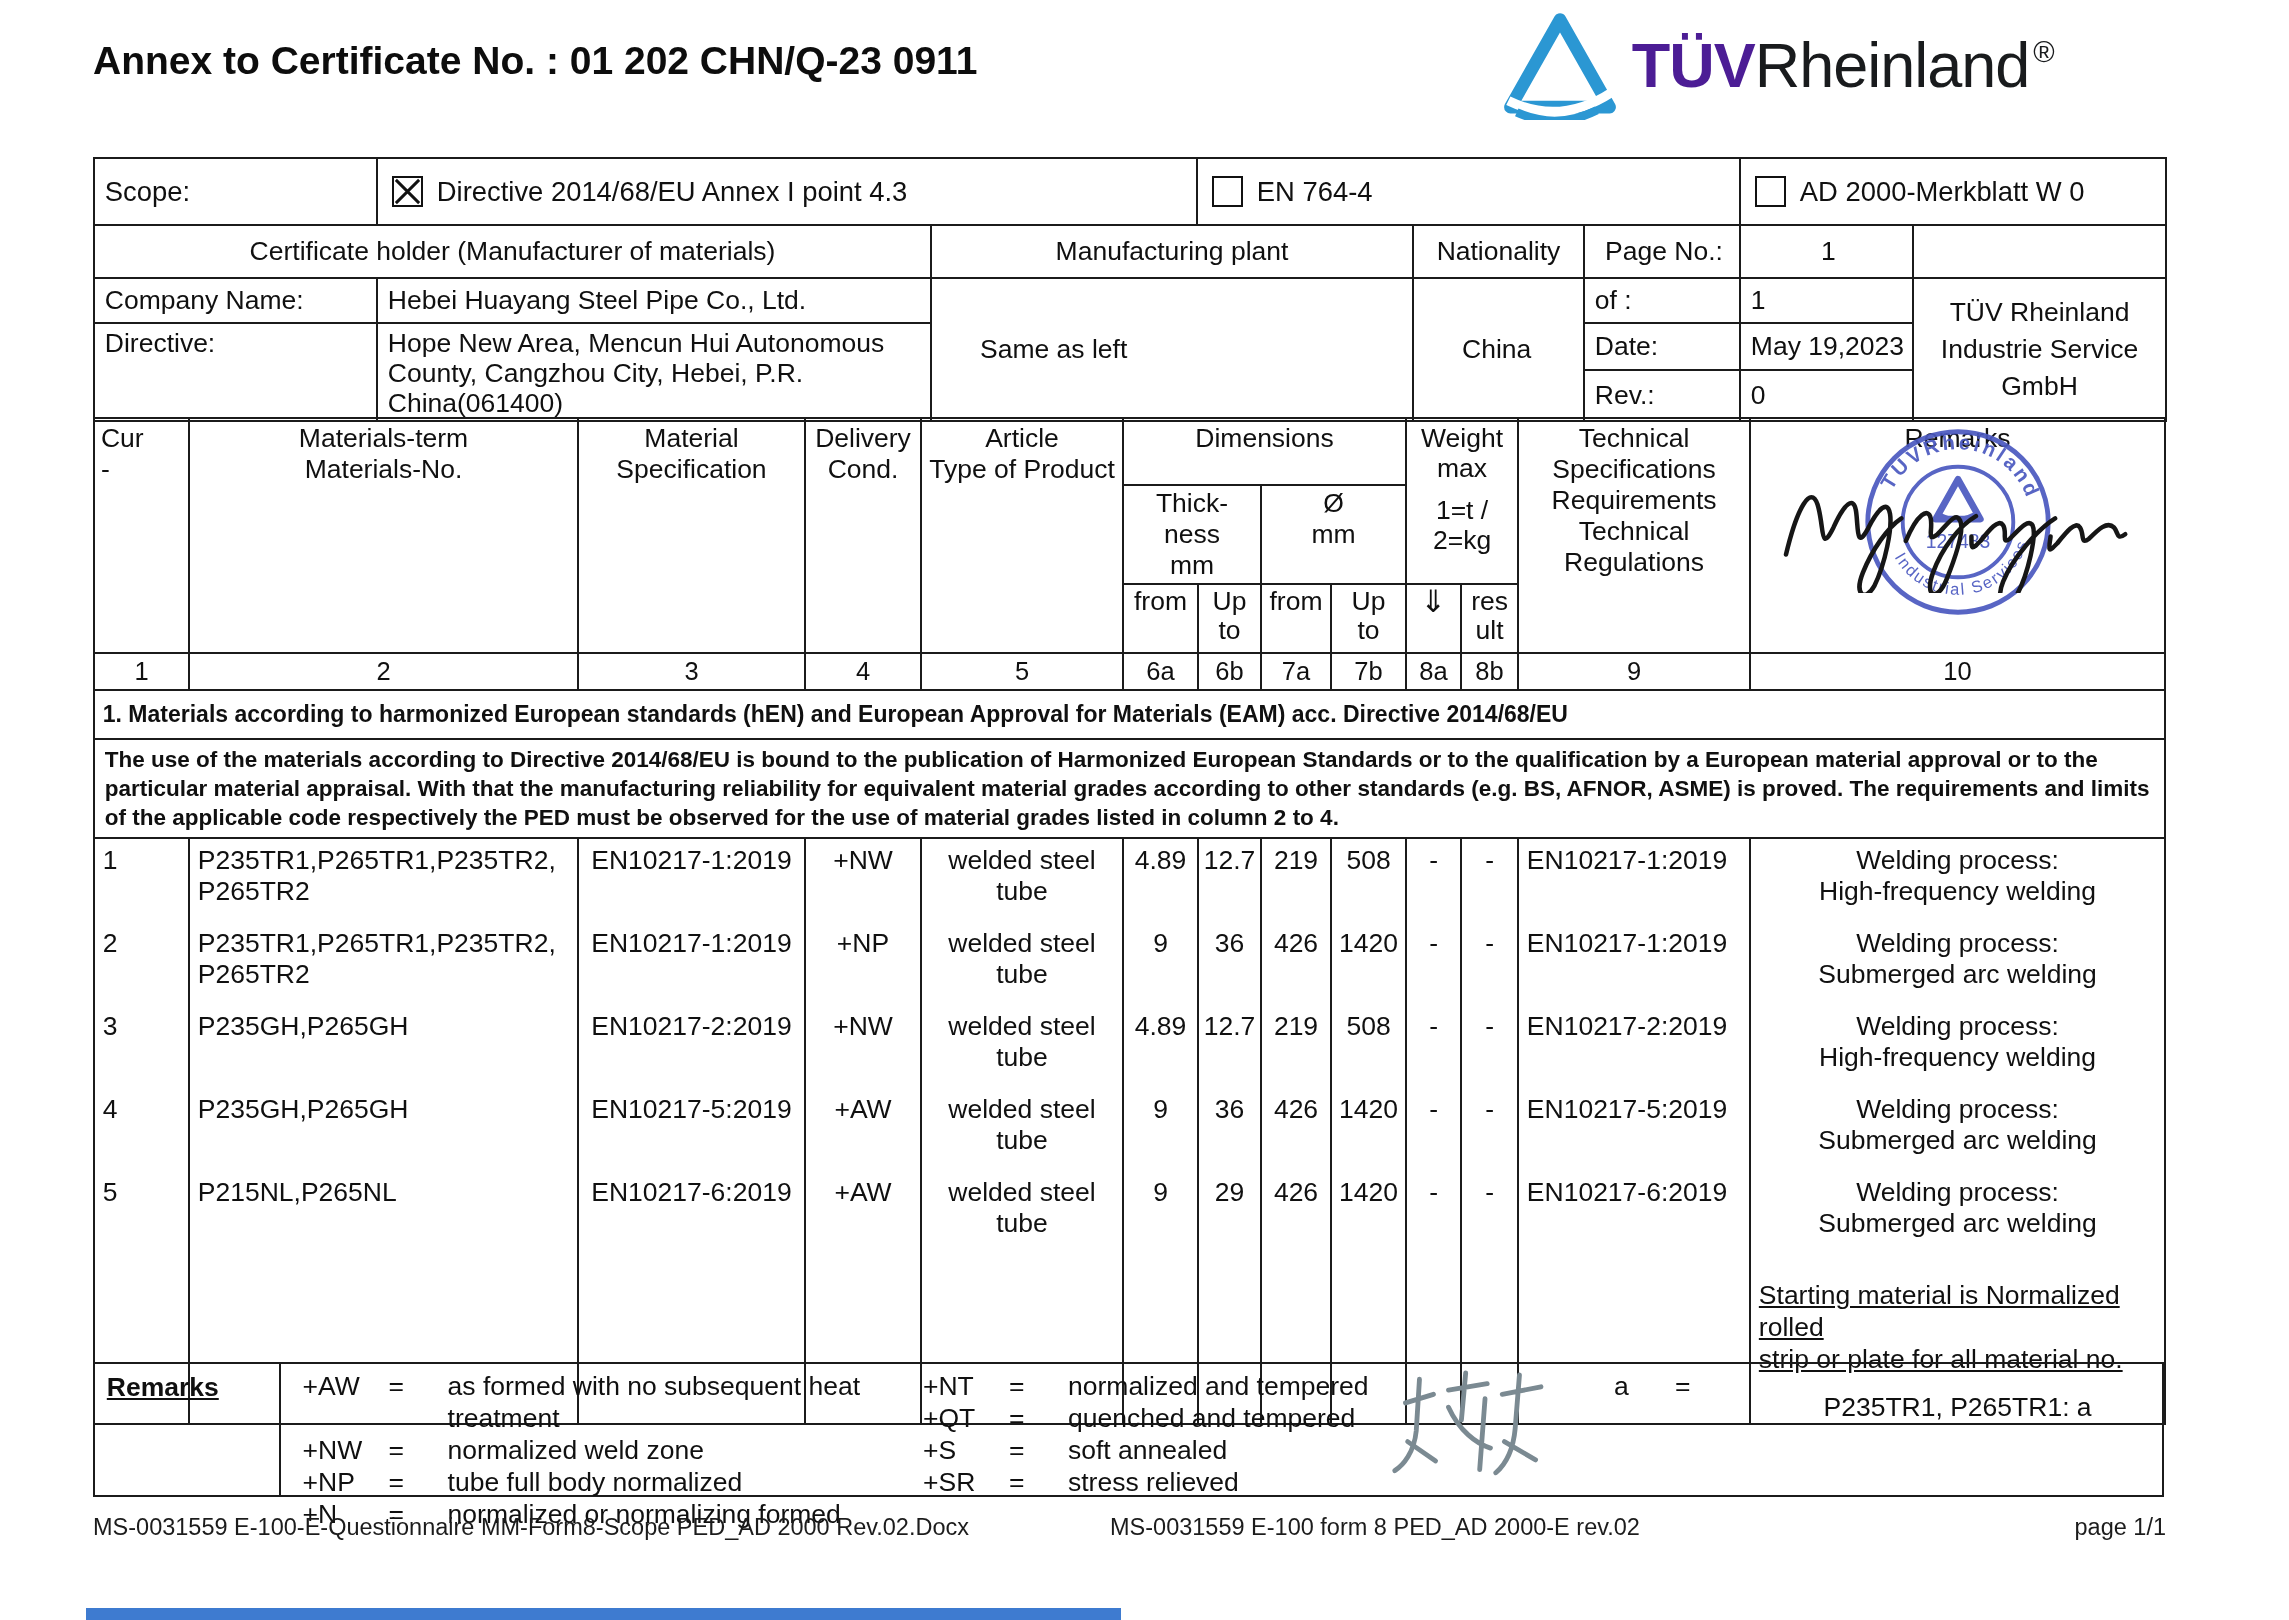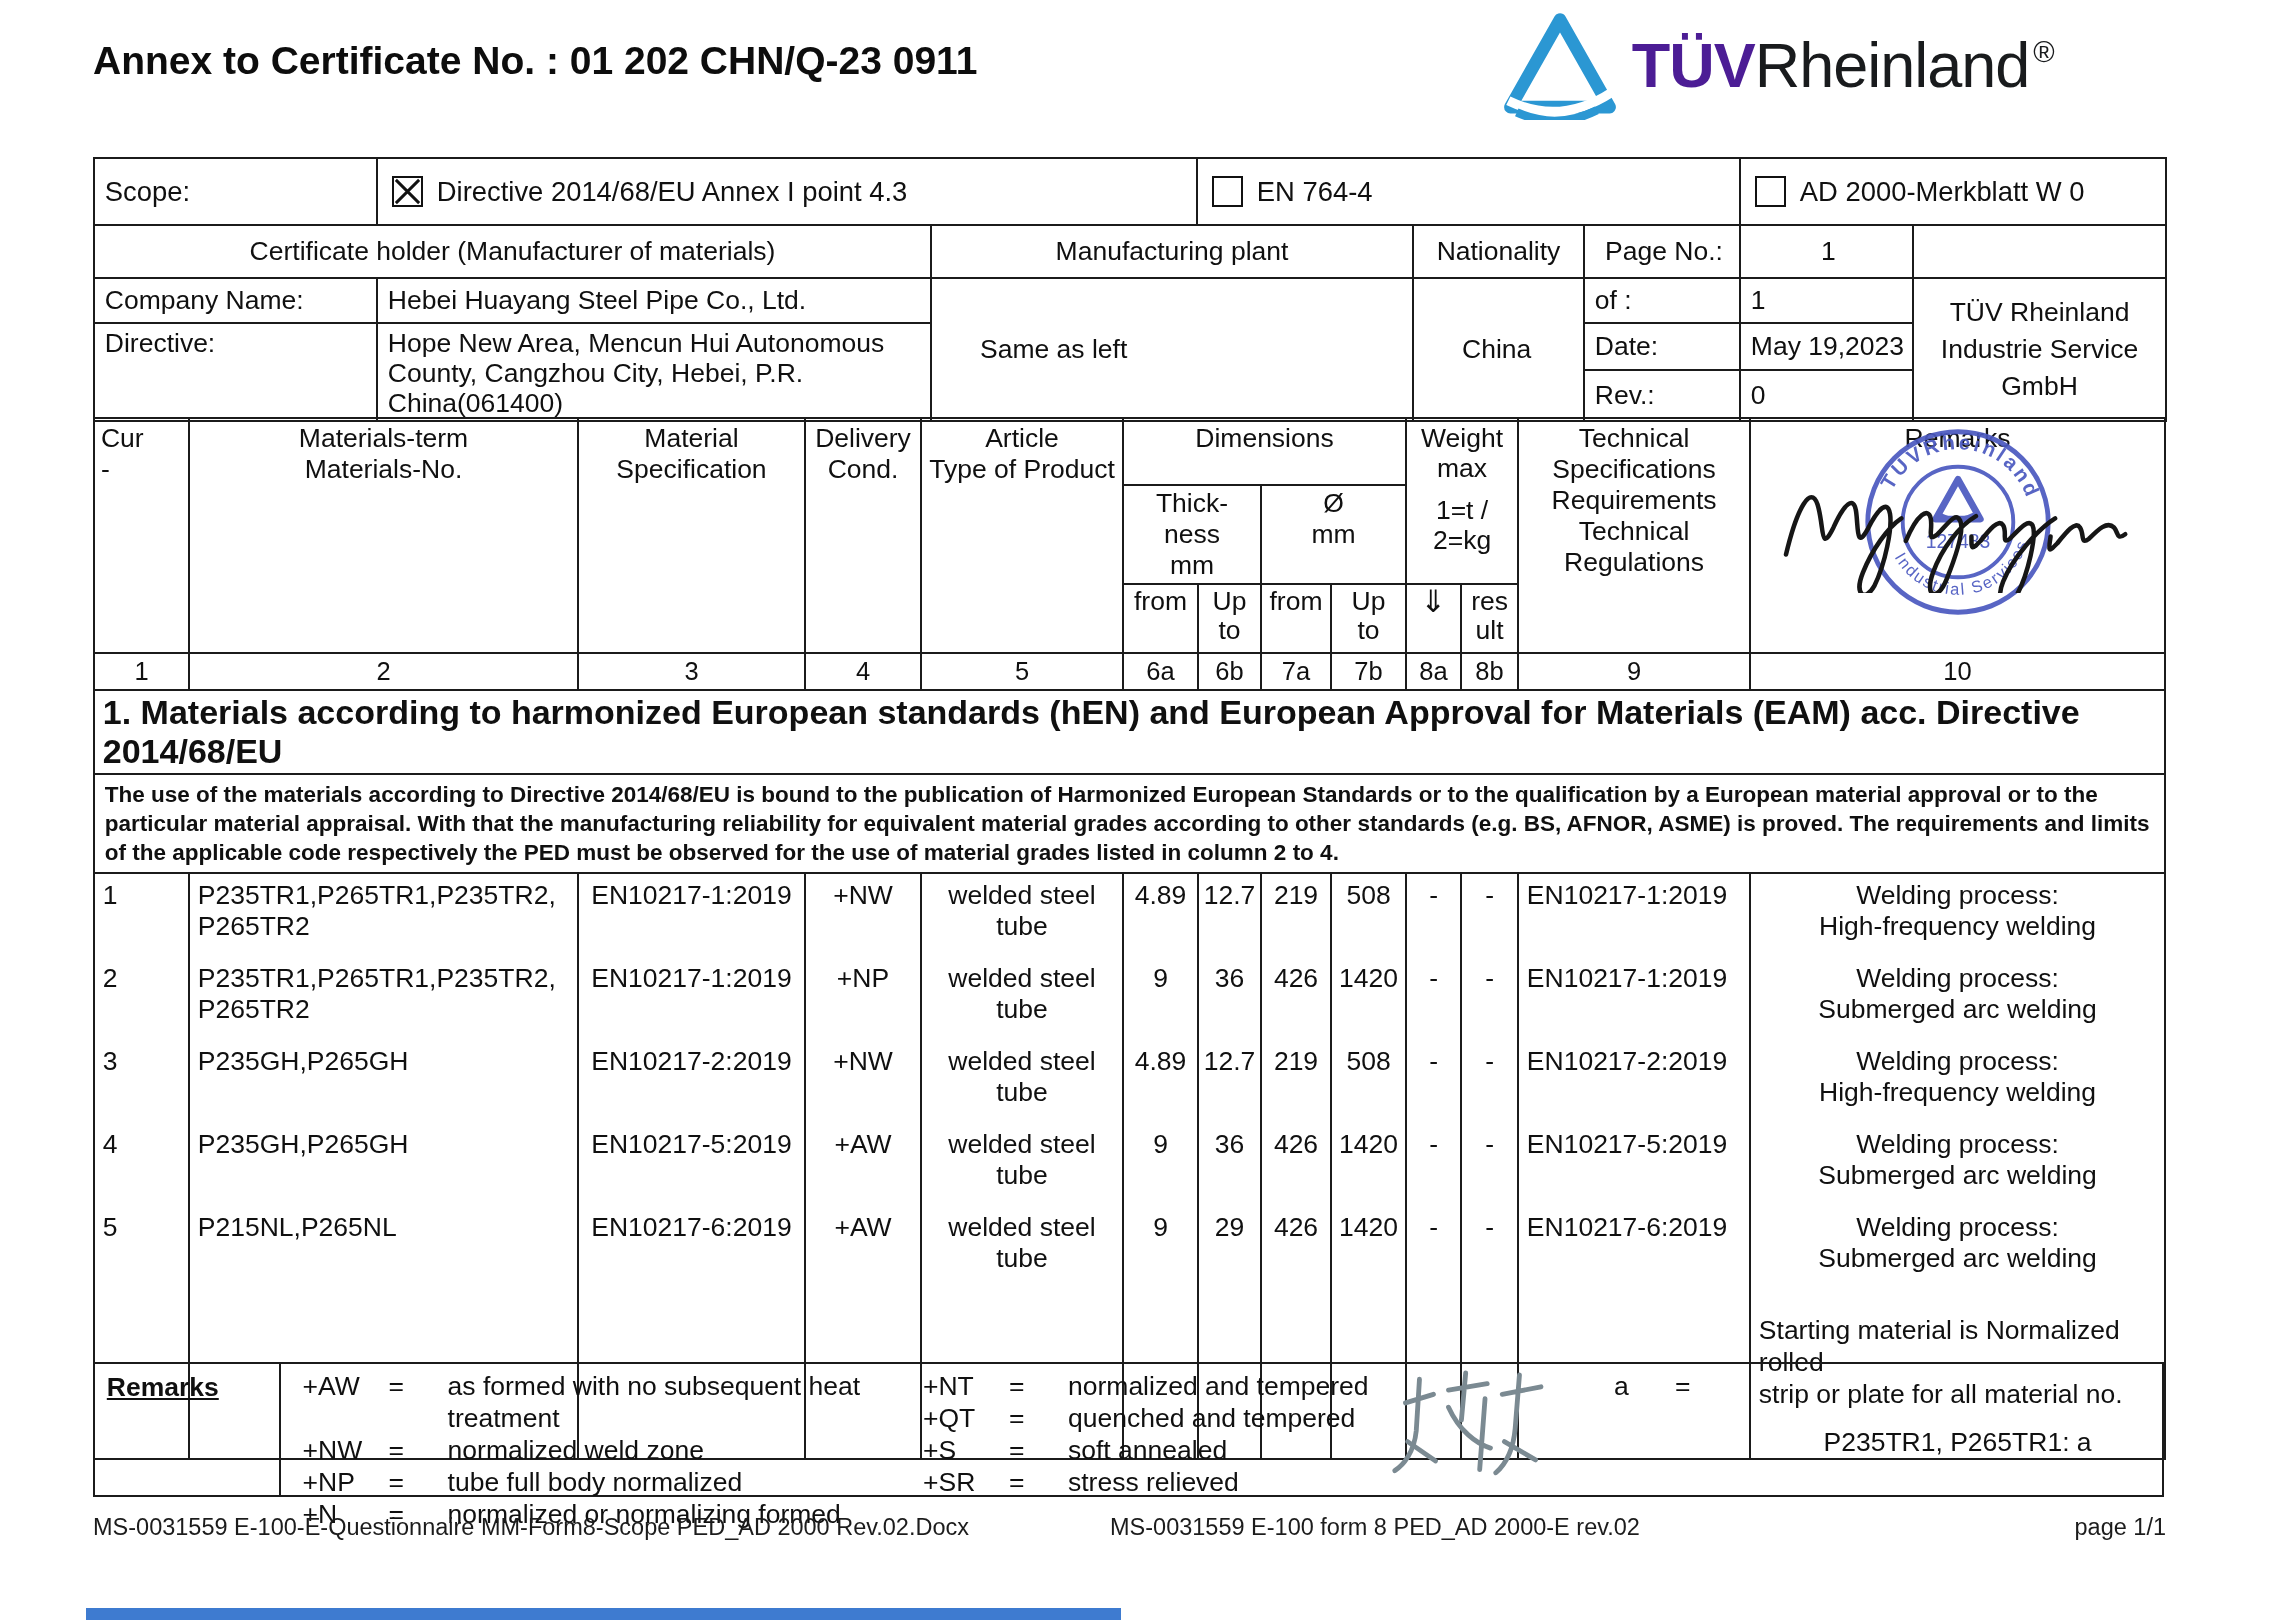--- a/index.html
+++ b/index.html
@@ -37,29 +37,29 @@
   
   .main .hcell{text-align:center;vertical-align:top;line-height:31px;padding-top:3.9px;margin-top:14px;}
   .main .hr1 td{height:59px;}
   .main .hr2 td{height:76px;text-align:center;vertical-align:top;line-height:31px;}
   .main .hr3 td{height:63px;text-align:center;vertical-align:top;line-height:29px;padding:2px 0;}
   .main .cur-cell{text-align:left;padding-left:5.9px;}
   .main .weight-cell div{line-height:30px;}
   .main .w2{margin-top:11.8px;}
   .main .arrow{font-size:31px;line-height:39px;}
   .main .nums td{height:35px;text-align:center;vertical-align:middle;font-size:25.5px;padding:0;}
-  .main .sect td{height:43px;font-size:34px;font-weight:bold;text-align:left;padding:2px 7.8px;vertical-align:middle;}
+  .main .sect td{height:43px;font-size:23px;font-weight:bold;text-align:left;padding:2px 7.8px;vertical-align:middle;}
   .main .note td{font-size:22.5px;font-weight:bold;line-height:29px;text-align:left;padding:4.9px 9.8px;vertical-align:top;border-radius:24px;}
   .remarks-hcell{position:relative;overflow:visible;}
 
   
   .main .dcell{border-top:none;border-bottom:none;vertical-align:top;padding:0;height:549px;}
   .ent{height:83px;padding-top:5.9px;text-align:center;line-height:31px;box-sizing:border-box;}
   .ent.l{text-align:left;padding-left:7.8px;padding-right:3.9px;}
-  .trail1{margin-top:25.5px;text-align:left;padding:0 7.8px;line-height:32px;}
+  .trail1{margin-top:25.5px;text-align:left;padding:0 7.8px;line-height:32px;text-decoration:underline;}
   .trail2{margin-top:15.7px;text-align:center;line-height:32px;}
 
   
   .stamp{position:absolute;left:110px;top:5.9px;opacity:.92;}
   .sig{position:absolute;left:5.9px;top:27.4px;}
 
   
   .legend{position:absolute;left:93px;top:1362px;width:2071px;height:135px;border:2.9px solid #1b1b1b;display:flex;box-sizing:border-box;}
   .legend-label{width:186px;border-right:2.9px solid #1b1b1b;box-sizing:border-box;padding:7.8px 0 0 11.8px;
                 font-size:26.5px;font-weight:bold;text-decoration:underline;}

